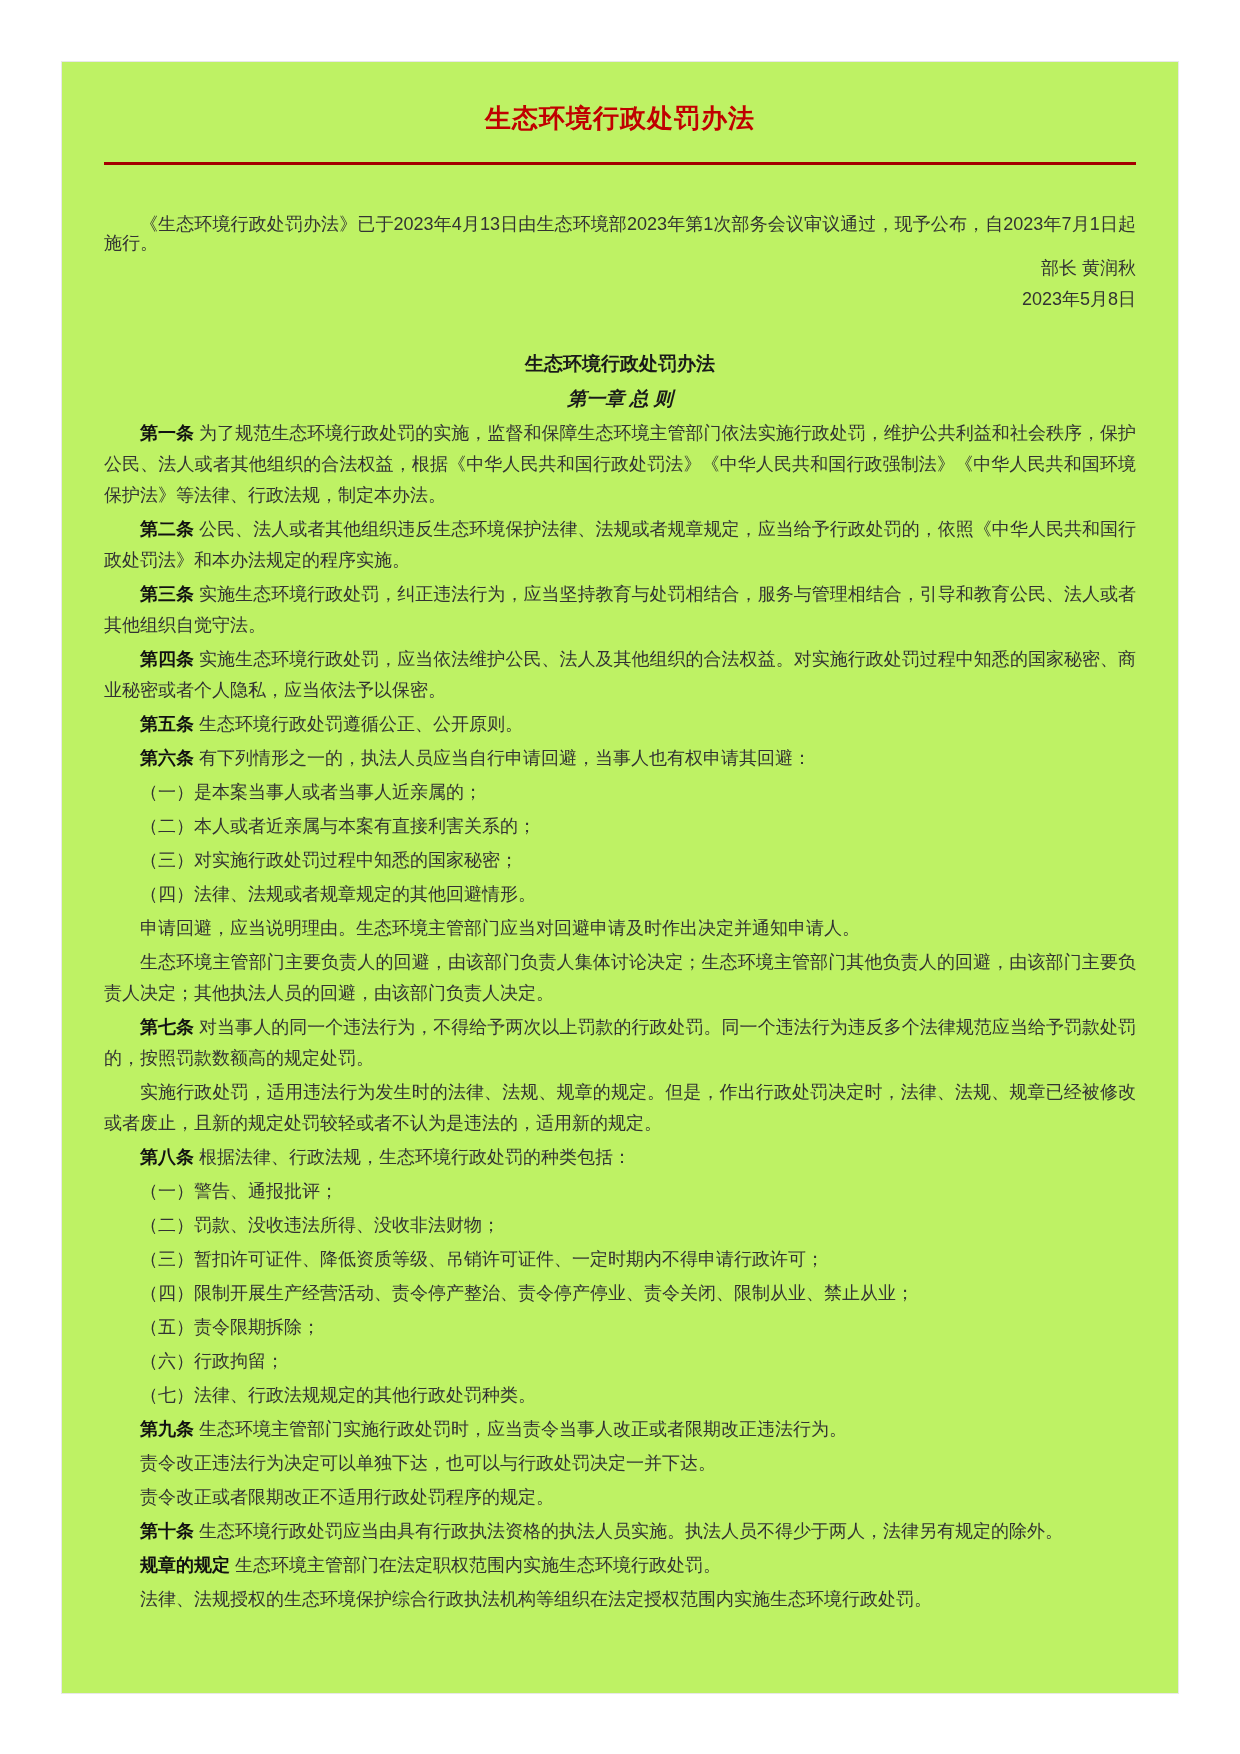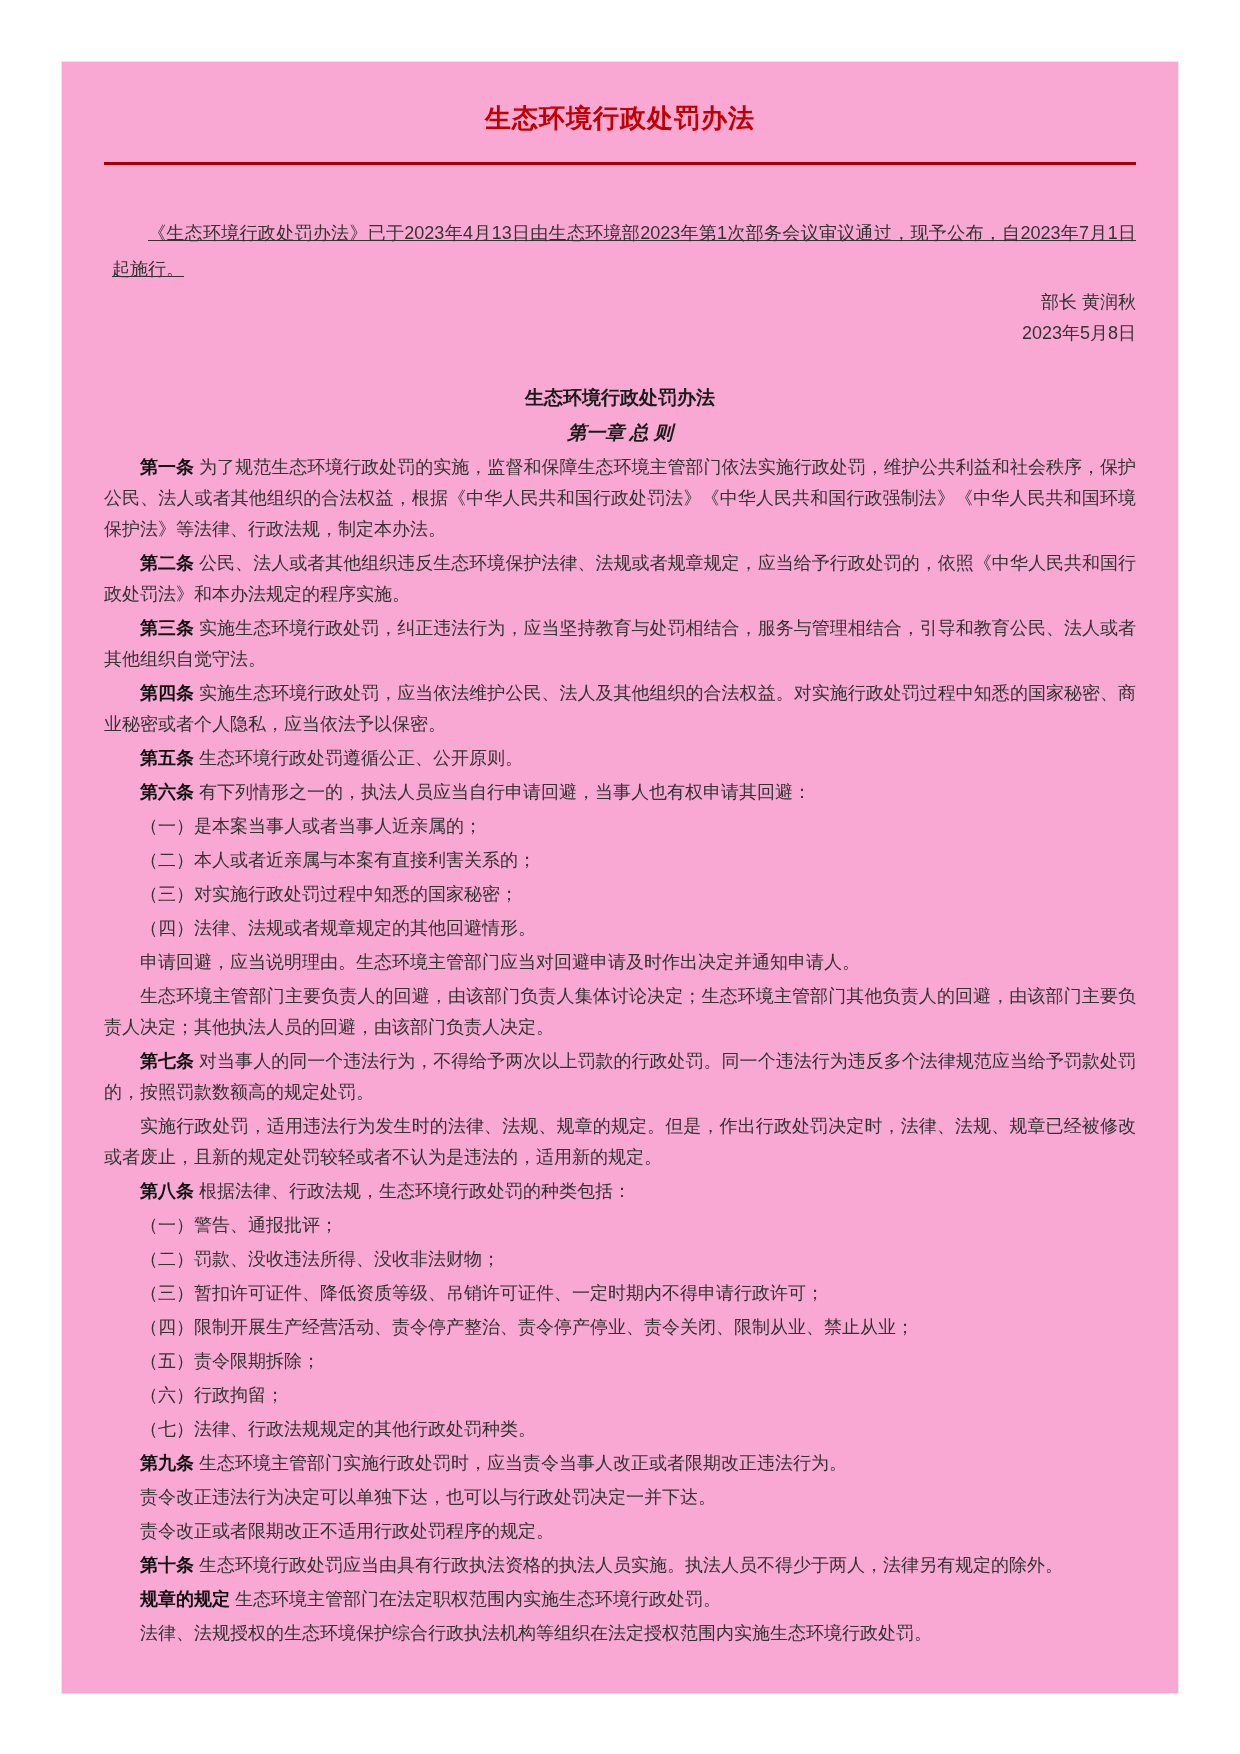--- a/index.html
+++ b/index.html
@@ -11,48 +11,47 @@
   html,body{
     margin:0;padding:0;
     width:1240px;height:1754px;
     background:#ffffff;
     font-family:"Liberation Sans","DejaVu Sans",sans-serif;
   }
   .page{
     position:absolute;
     left:61px;top:61px;
     width:1118px;height:1633px;
-    background:#f9a8d4;
+    background:#bef264;
     border:1px solid #e8e8e8;
     padding:30px 42px 28px 42px;
     overflow:hidden;
   }
   .page-title{
     margin:9px 0 0 0;
     text-align:center;
     font-size:26px;
     line-height:34px;
     font-weight:bold;
     color:var(--title-red,#c00000);
     letter-spacing:1px;
   }
   .red-rule{
     height:3px;
     background:var(--rule-red,#a40000);
     margin:27px 0 0 0;
     border:none;
   }
   .announcement{
-    margin:50px 0 0 8px;
+    margin:50px 0 0 0;
     font-size:18px;
-    line-height:36px;
+    line-height:19px;
     color:#333333;
     text-align:justify;
     text-indent:2em;
-    text-decoration:underline;
   }
   .sig-line{
     margin:0;
     font-size:18px;
     line-height:31px;
     color:#333333;
     text-align:right;
   }
   .doc-title{
     margin:33px 0 0 0;

